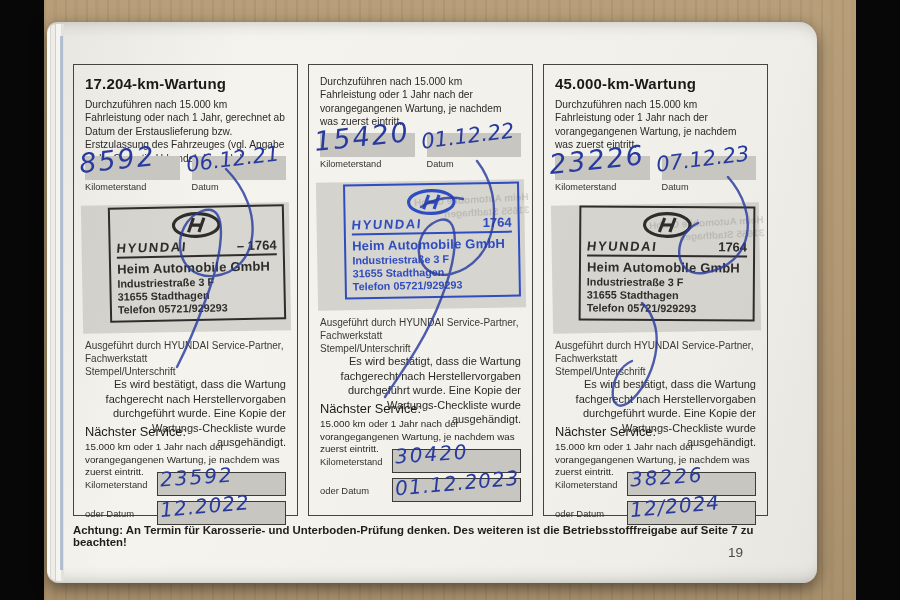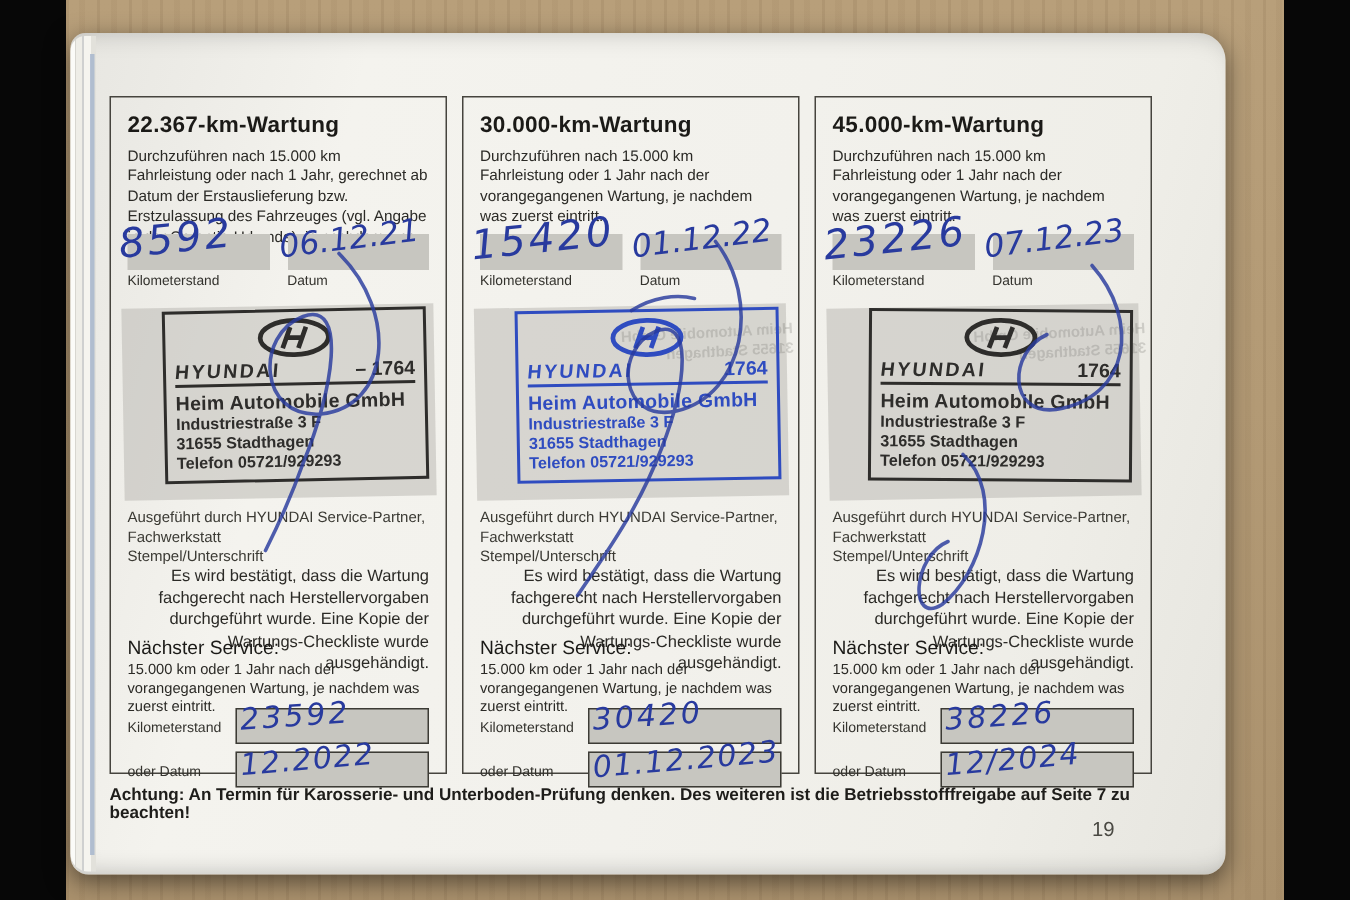--- a/index.html
+++ b/index.html
@@ -97,21 +97,21 @@
 <div class="photo">
   <div class="wood"></div>
 
   <div class="booklet">
     <div class="page-edges"></div>
     <div class="cover-edge"></div>
 
     <div class="content">
 
       <div class="col col-a">
-        <div class="col-title">22.367-km-Wartung</div>
+        <div class="col-title">17.204-km-Wartung</div>
         <div class="col-intro">Durchzuführen nach 15.000 km Fahrleistung oder nach 1 Jahr, gerechnet ab Datum der Erstauslieferung bzw. Erstzulassung des Fahrzeuges (vgl. Angabe in der Garantie-Urkunde), je nachdem was zuerst eintritt.</div>
         <div class="fields-top">
           <div class="field">
             <div class="fbox"></div>
             <div class="hand hand-km">8592</div>
             <div class="flabel">Kilometerstand</div>
           </div>
           <div class="field">
             <div class="fbox"></div>
             <div class="hand hand-date">06.12.21</div>
@@ -153,21 +153,20 @@
           <div class="nbox">
             <div class="hand hand-next date">12.2022</div>
           </div>
         </div>
         <svg class="sig" viewBox="0 0 225 452">
           <path d="M 152 104 C 192 144, 186 206, 140 211 C 98 214, 96 158, 128 146 C 158 135, 148 196, 128 244 C 118 272, 110 288, 103 302"></path>
         </svg>
       </div>
 
       <div class="col col-b">
-        <div class="col-title">30.000-km-Wartung</div>
         <div class="col-intro">Durchzuführen nach 15.000 km Fahrleistung oder 1 Jahr nach der vorangegangenen Wartung, je nachdem was zuerst eintritt.</div>
         <div class="fields-top">
           <div class="field">
             <div class="fbox"></div>
             <div class="hand hand-km">15420</div>
             <div class="flabel">Kilometerstand</div>
           </div>
           <div class="field">
             <div class="fbox"></div>
             <div class="hand hand-date">01.12.22</div>

